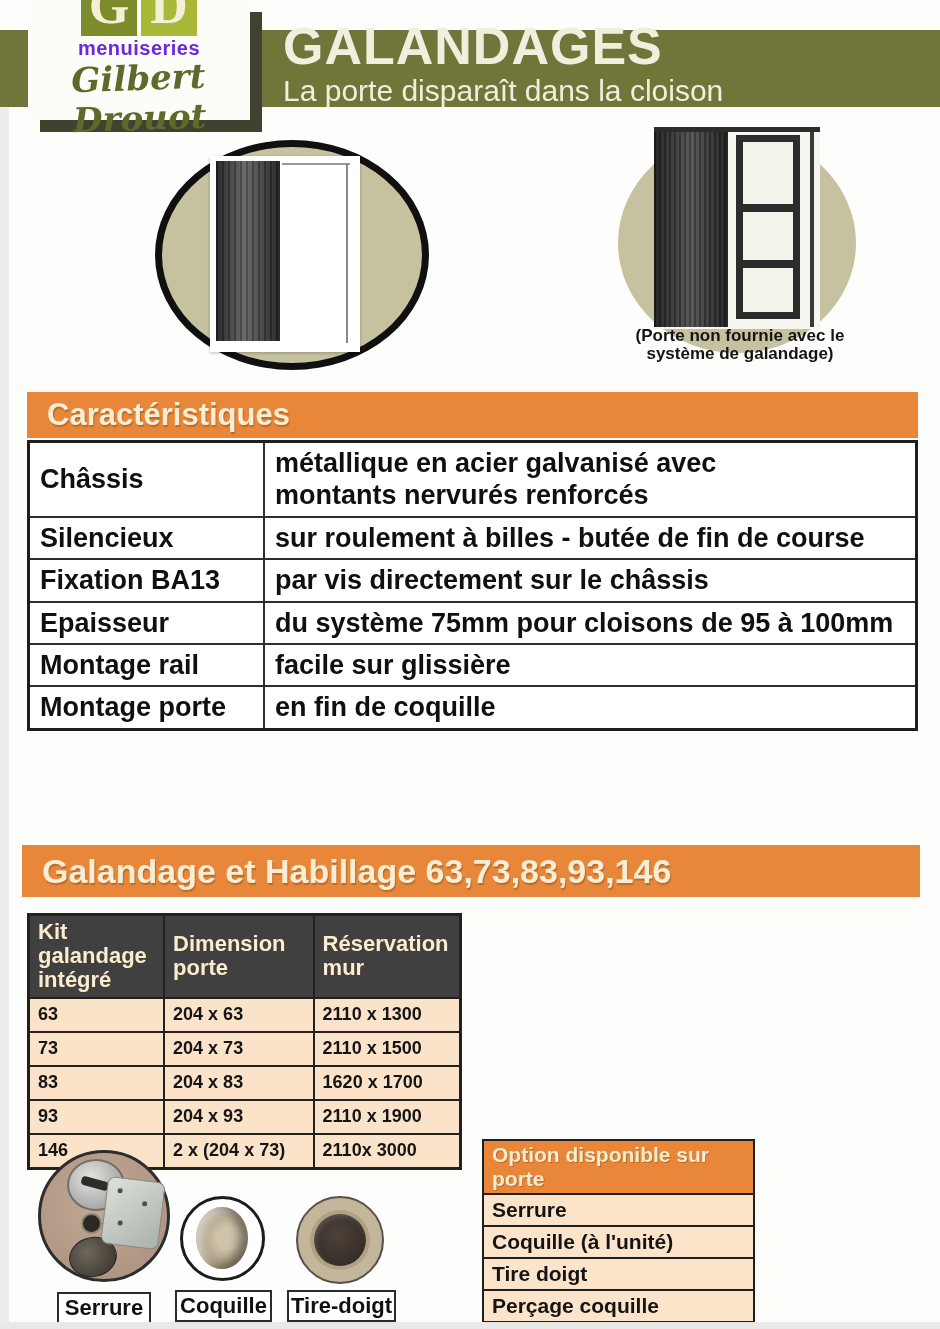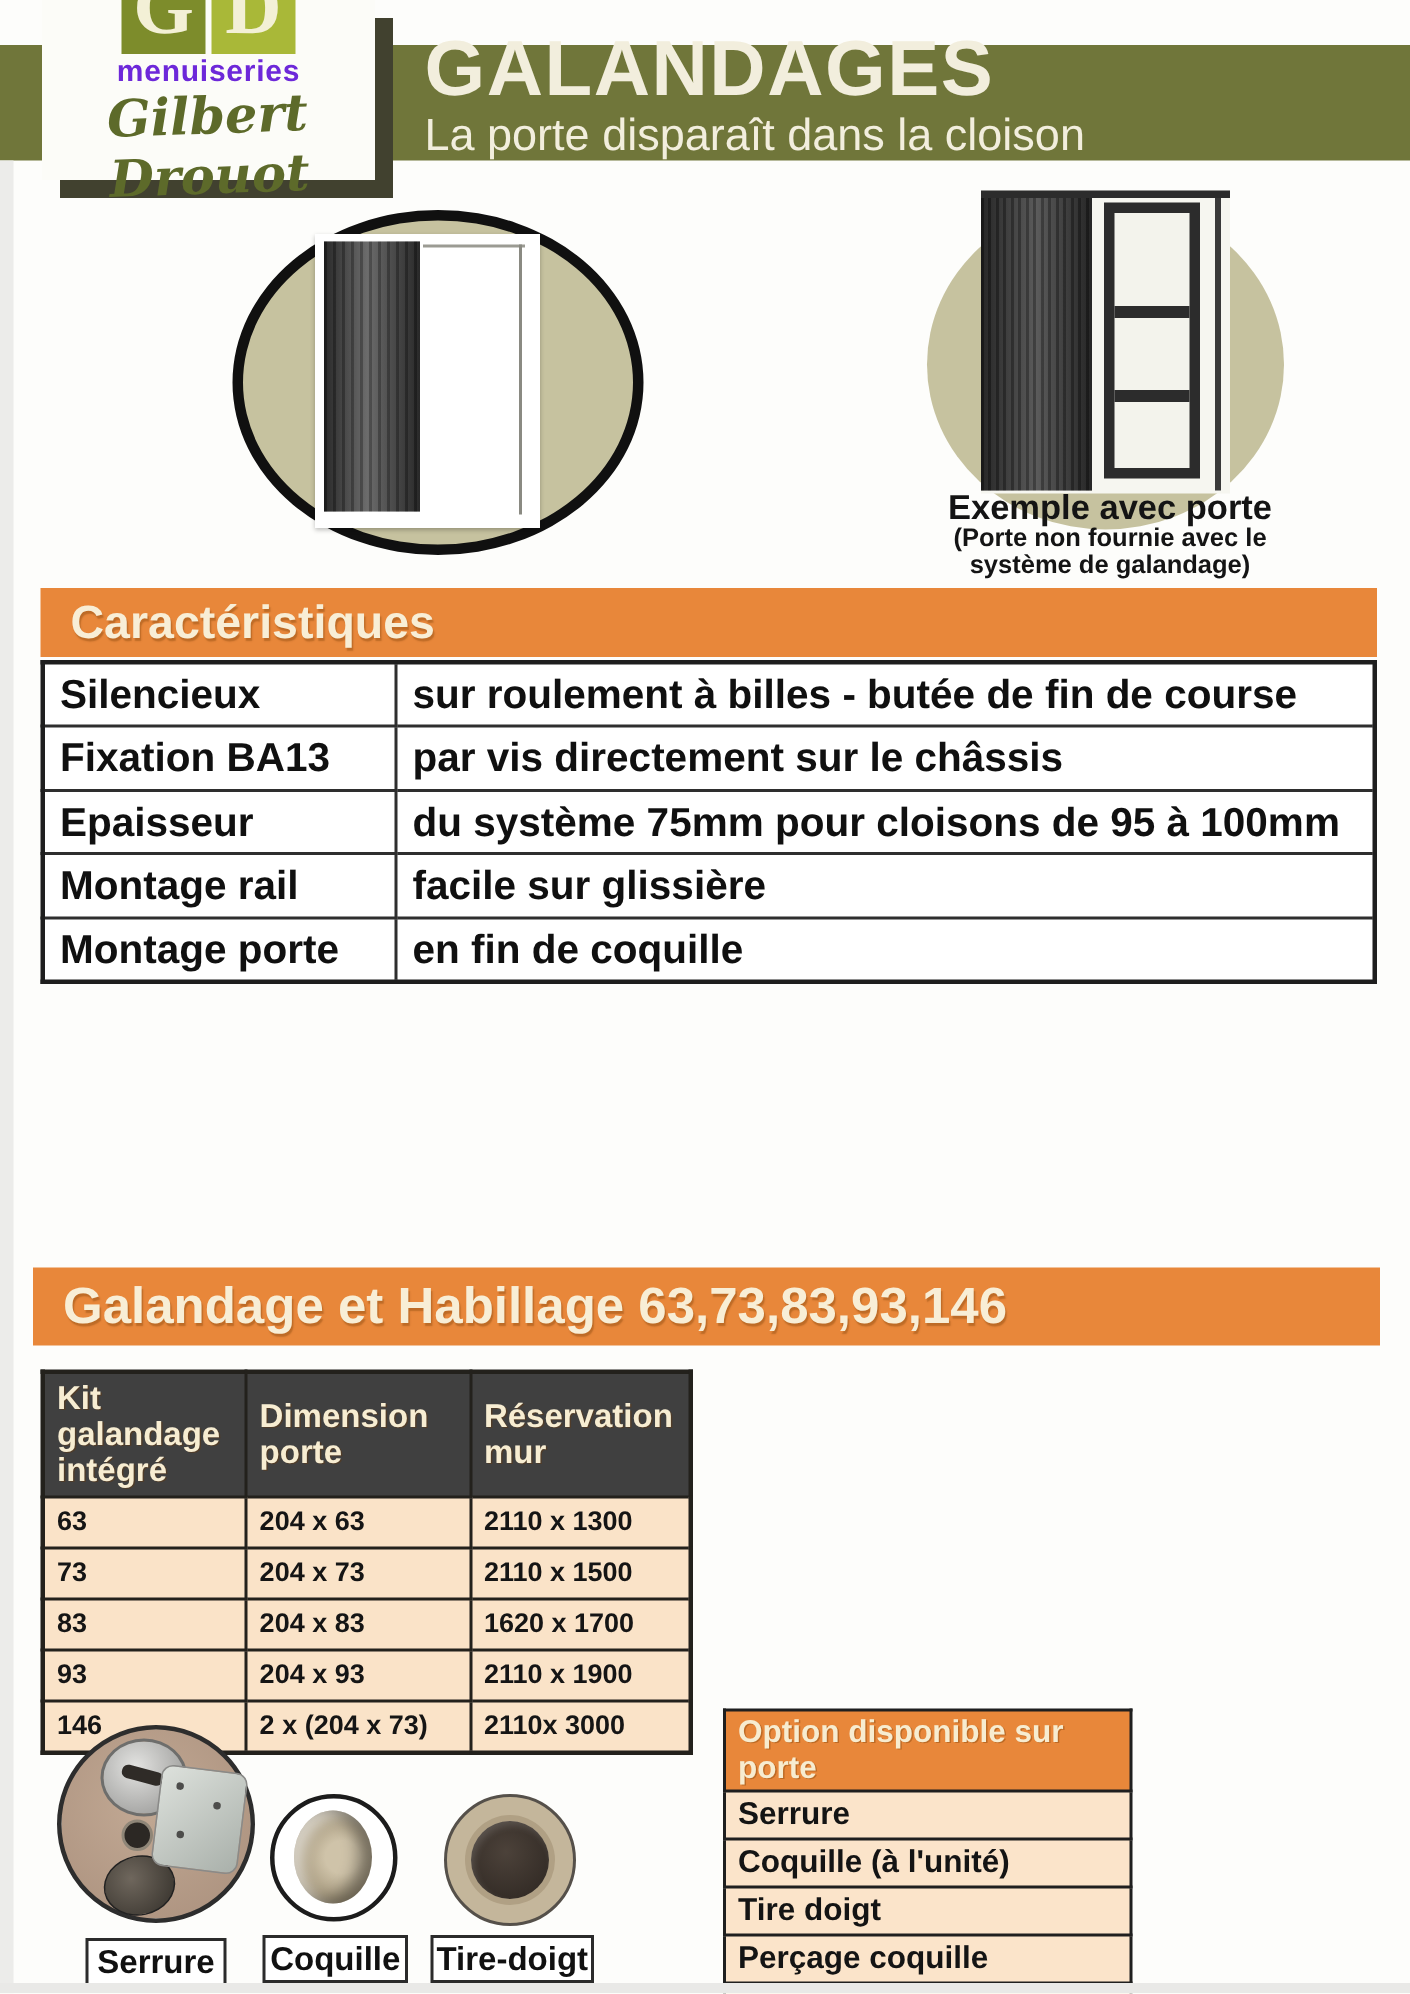--- a/index.html
+++ b/index.html
@@ -167,30 +167,36 @@
         <div class="door2-panel"></div>
         <div class="door2-leaf">
           <div class="door2-rail1"></div>
           <div class="door2-rail2"></div>
         </div>
         <div class="door2-jamb"></div>
         <div class="door2-lintel"></div>
       </div>
     </div>
     <div class="example-caption">
-      <div class="caption-title">Exemple avec porte</div>
       <div class="caption-small">(Porte non fournie avec le</div>
       <div class="caption-small">système de galandage)</div>
     </div>
   </div>
 
   <div class="banner banner1">Caractéristiques</div>
 
   <table class="char-table">
     <tbody>
+      <tr>
+        <td class="lbl">Châssis</td>
+        <td>
+          <div>métallique en acier galvanisé avec</div>
+          <div>montants nervurés renforcés</div>
+        </td>
+      </tr>
       <tr>
         <td class="lbl">Silencieux</td>
         <td>sur roulement à billes - butée de fin de course</td>
       </tr>
       <tr>
         <td class="lbl">Fixation BA13</td>
         <td>par vis directement sur le châssis</td>
       </tr>
       <tr>
         <td class="lbl">Epaisseur</td>

